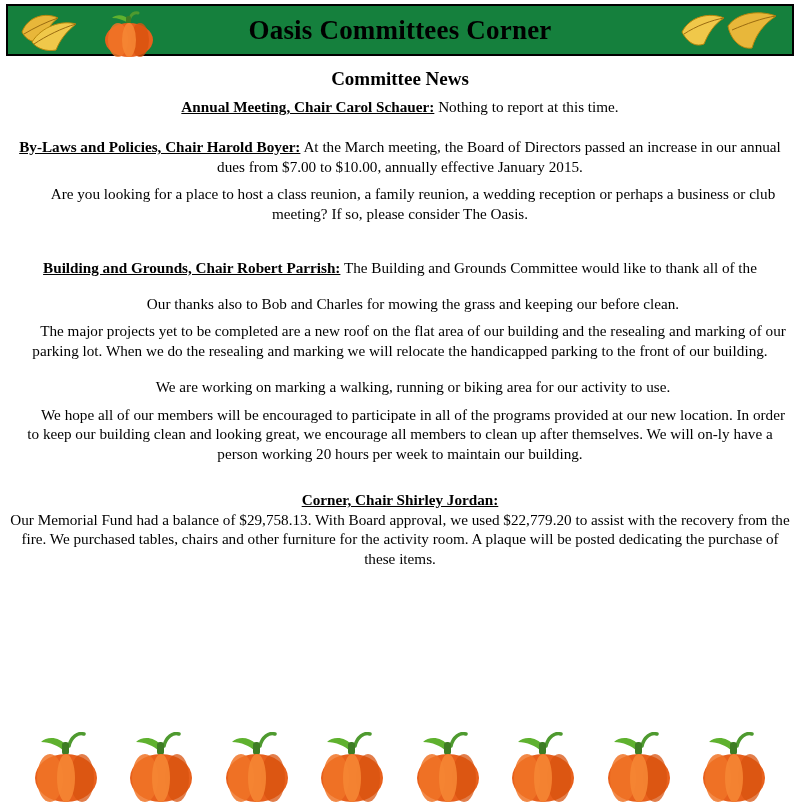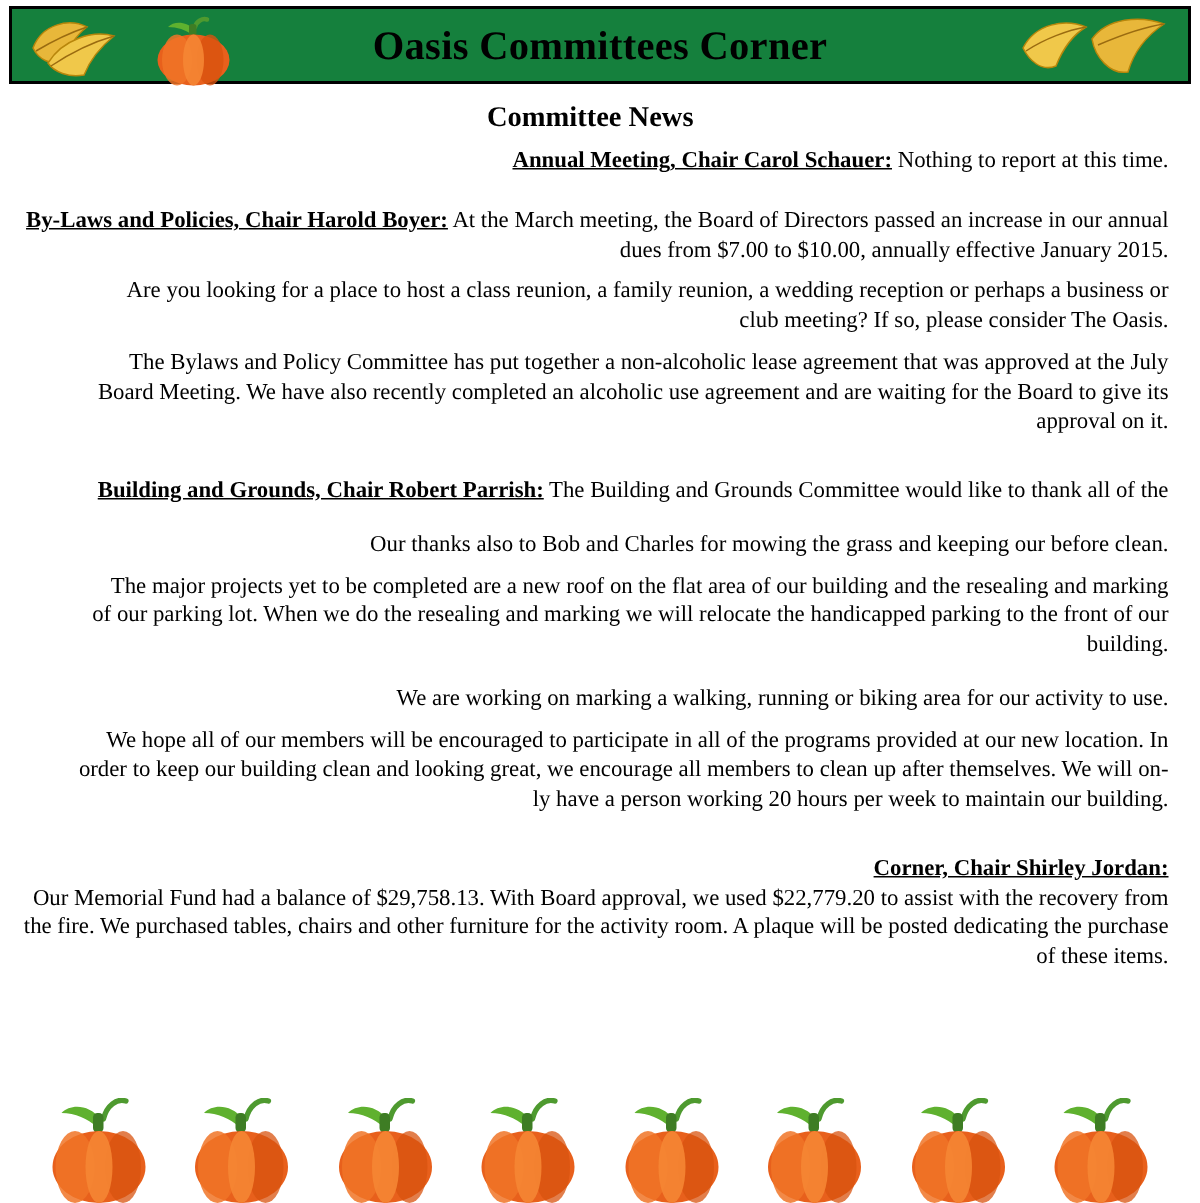--- a/index.html
+++ b/index.html
@@ -50,37 +50,36 @@
   .mast-art-right {
     position: absolute;
     right: 6px;
     top: 2px;
     width: 110px;
     height: 48px;
   }
 
   
   .content {
-    padding: 8px 21px 0 8px;
+    padding: 8px 8px 0 8px;
   }
   .section-head {
     text-align: center;
     font-weight: bold;
     font-size: 19px;
     margin: 4px 0 7px 0;
   }
   p {
     margin: 0 0 0 0;
     font-size: 15.2px;
     line-height: 1.30;
-    text-align: right;
+    text-align: center;
   }
   p.indent {
     text-indent: 26px;
-    margin-left: 36px;
   }
   .gap-sm { height: 8px; }
   .gap-lg { height: 20px; }
   .gap-xl { height: 26px; }
 
   .lead {
     font-weight: bold;
     text-decoration: underline;
   }
 
@@ -150,21 +149,20 @@
 
     <div class="gap-lg"></div>
 
     <p>
       <span class="lead">By-Laws and Policies, Chair Harold Boyer:</span>
       <span>At the March meeting, the Board of Directors passed an increase in our annual dues from $7.00 to $10.00, annually effective January 2015.</span>
     </p>
     <div class="gap-sm"></div>
     <p class="indent">Are you looking for a place to host a class reunion, a family reunion, a wedding reception or perhaps a business or club meeting?  If so, please consider The Oasis.</p>
     <div class="gap-sm"></div>
-    <p class="indent">The  Bylaws and Policy Committee has put together a non-alcoholic lease agreement that was approved at the July Board Meeting.  We have also recently completed an alcoholic use agreement and are waiting for the Board to give its approval on it.</p>
 
     <div class="gap-xl"></div>
 
     <p>
       <span class="lead">Building and Grounds, Chair Robert Parrish:</span>
       <span>The Building and Grounds Committee would like to thank all of the</span>
     </p>
     <div class="gap-sm"></div>
     <div class="gap-sm"></div>
     <p class="indent">Our thanks also to Bob and Charles for mowing the grass and keeping our before clean.</p>

